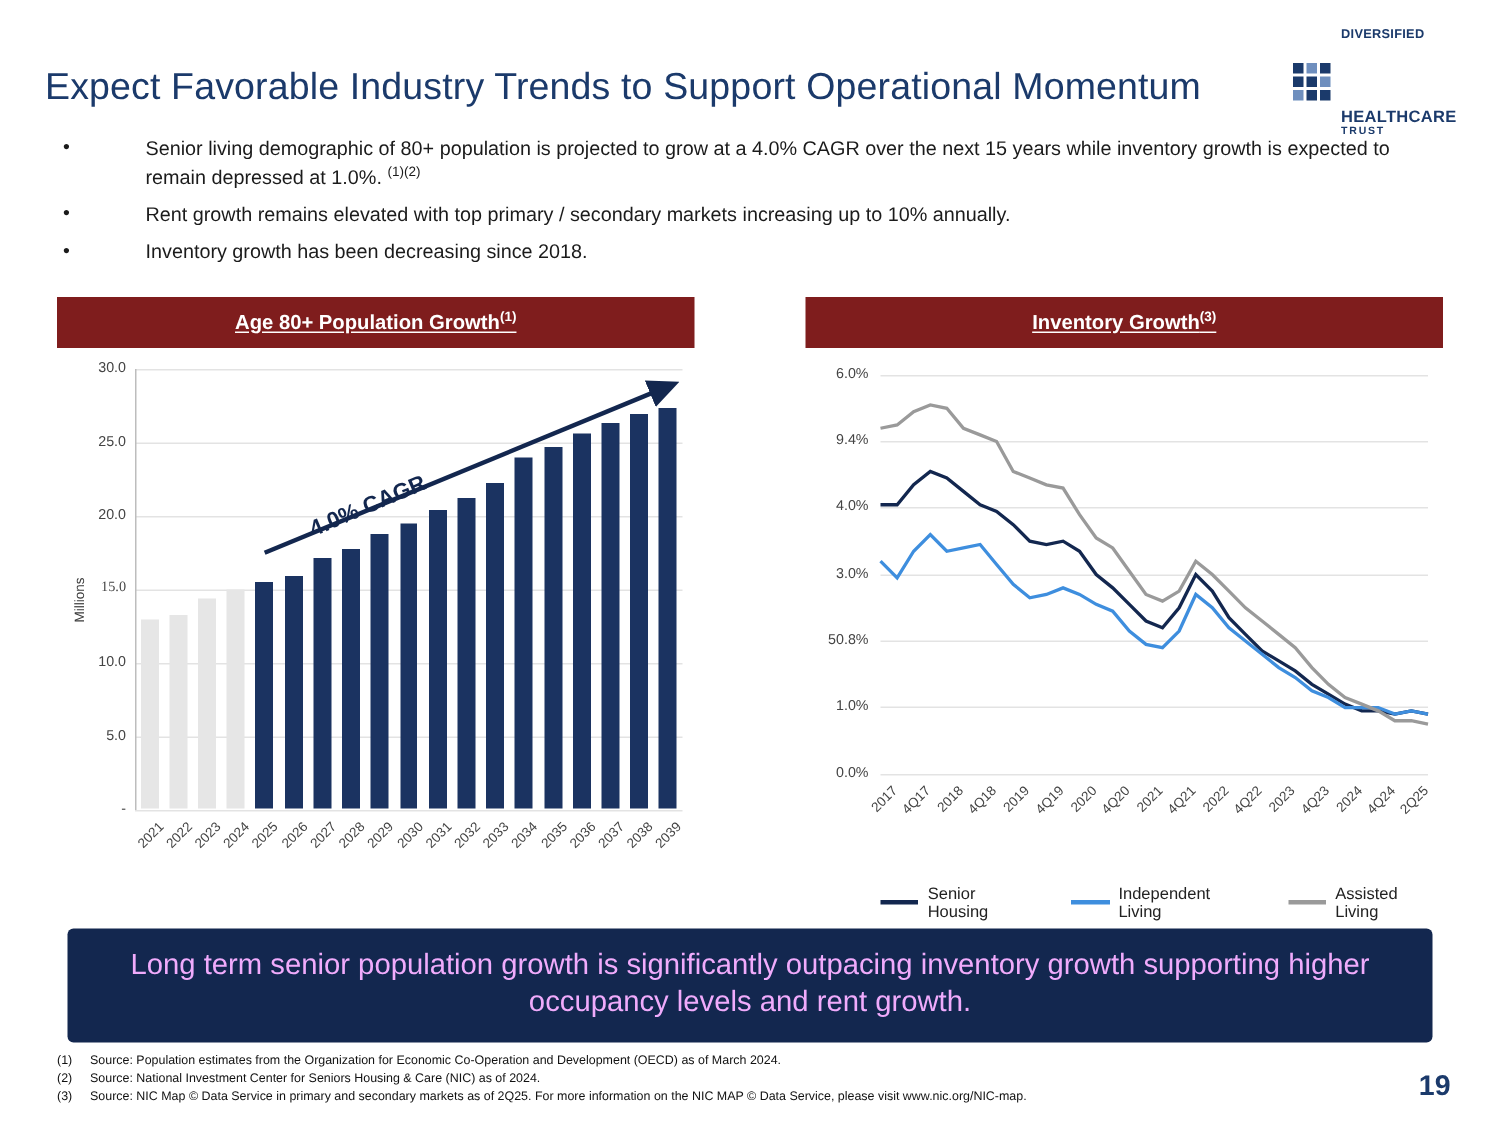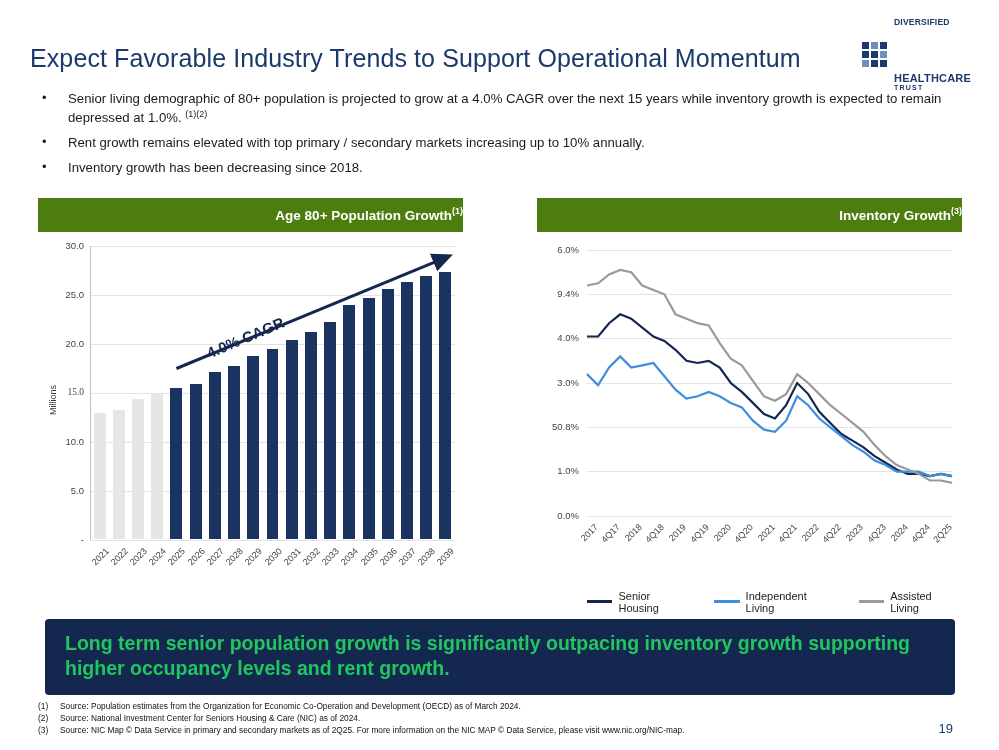--- a/index.html
+++ b/index.html
@@ -32,28 +32,28 @@
   .title {
     position: absolute; left: 30px; top: 44px;
     font-size: 25px; color: #1b3a6b; font-weight: 400;
     letter-spacing: .1px;
   }
 
   
   .bullets { position: absolute; left: 42px; top: 90px; width: 900px; }
   .bullet { display: flex; margin-bottom: 7px; font-size: 13.2px; color:#1b1b1b; }
   .bullet .dot { width: 26px; flex: 0 0 26px; text-align: left; font-size: 13px; }
-  .bullet .btext { line-height: 1.35; }
+  .bullet .btext { line-height: 1.35; margin-left: 29px; }
   .sup { font-size: 9px; vertical-align: super; }
 
   
   .panel { position: absolute; }
   .panel-head {
-    background: #4d7c0f; color:#fff; text-align:right;
-    font-weight: bold; font-size: 13.5px; padding: 8px 0 9px;
+    background: #7f1d1d; color:#fff; text-align:center;
+    font-weight: bold; font-size: 13.5px; padding: 8px 0 9px; text-decoration: underline;
   }
   #panel-left  { left: 38px;  top: 198px; width: 425px; }
   #panel-right { left: 537px; top: 198px; width: 425px; }
 
   .chart-area { position: relative; background:#fff; }
   #left-chart  { height: 380px; }
   #right-chart { height: 380px; }
 
   .axis-label-y {
     position: absolute; font-size: 9px; color:#3a3a3a;
@@ -84,30 +84,30 @@
     position: absolute; display: flex; gap: 22px; font-size: 11px; color:#222;
     align-items: center;
     justify-content: center;
   }
   .legend .item { display:flex; align-items:center; gap:6px; }
   .legend .swatch { width: 26px; height: 3px; display:block; }
 
   
   .banner {
     position: absolute; left: 45px; top: 619px; width: 910px;
-    background:#13274f; color:#22c55e; border-radius: 4px;
-    text-align:left; padding: 12px 20px 14px;
-    font-size: 19.5px; line-height: 1.28; font-weight: 700;
+    background:#13274f; color:#f0abfc; border-radius: 4px;
+    text-align:center; padding: 12px 20px 14px;
+    font-size: 19.5px; line-height: 1.28; font-weight: 400;
   }
 
   
   .footnotes { position: absolute; left: 38px; top: 700px; width: 900px; }
   .fn { display:flex; font-size: 8.3px; color:#111; line-height: 1.45; }
   .fn .num { width: 22px; flex:0 0 22px; }
-  .pagenum { position:absolute; right: 46px; bottom: 14px; font-size: 13px; color:#1b3a6b; }
+  .pagenum { position:absolute; right: 32px; bottom: 14px; font-size: 19px; color:#1b3a6b;font-weight:bold; }
 </style>
 </head>
 <body>
 
 <div class="logo">
   <div class="logo-grid">
     <i></i>
       <i class="light"></i>
       <i></i>
     <i></i>

